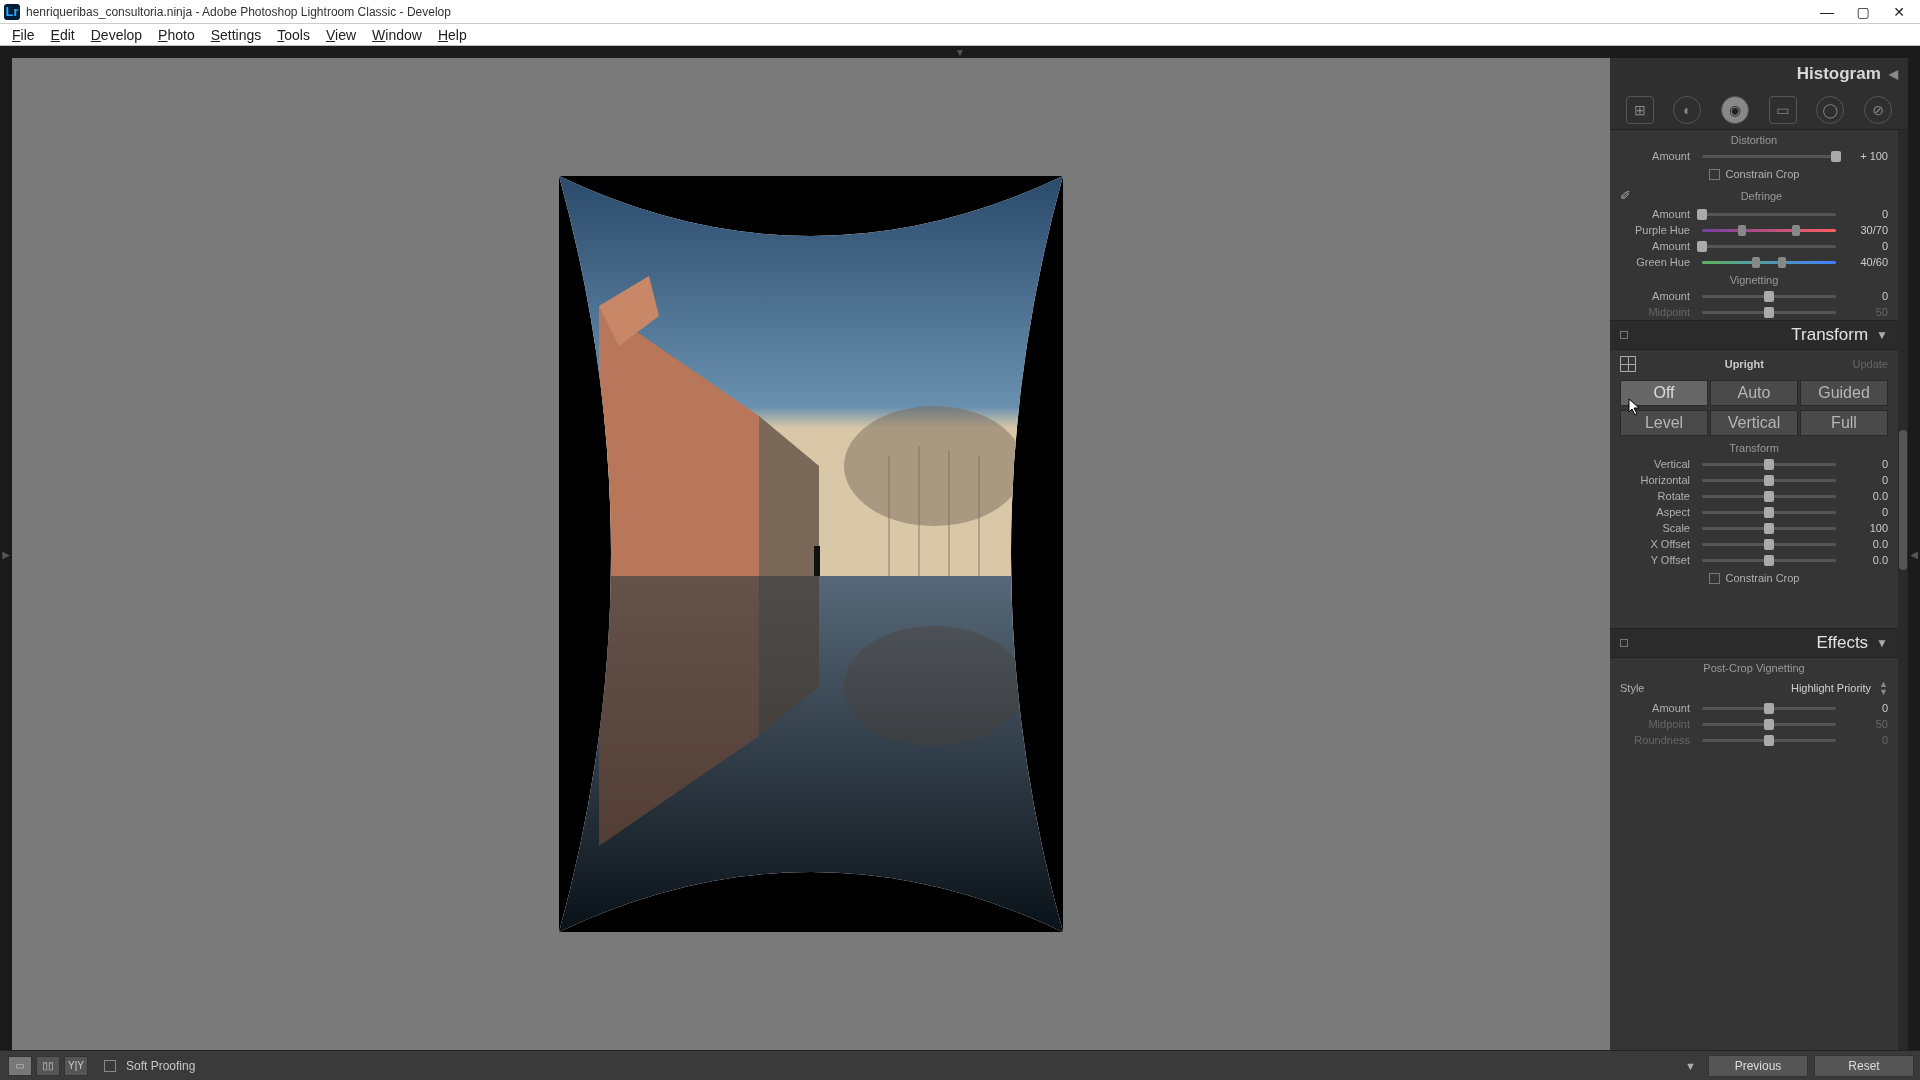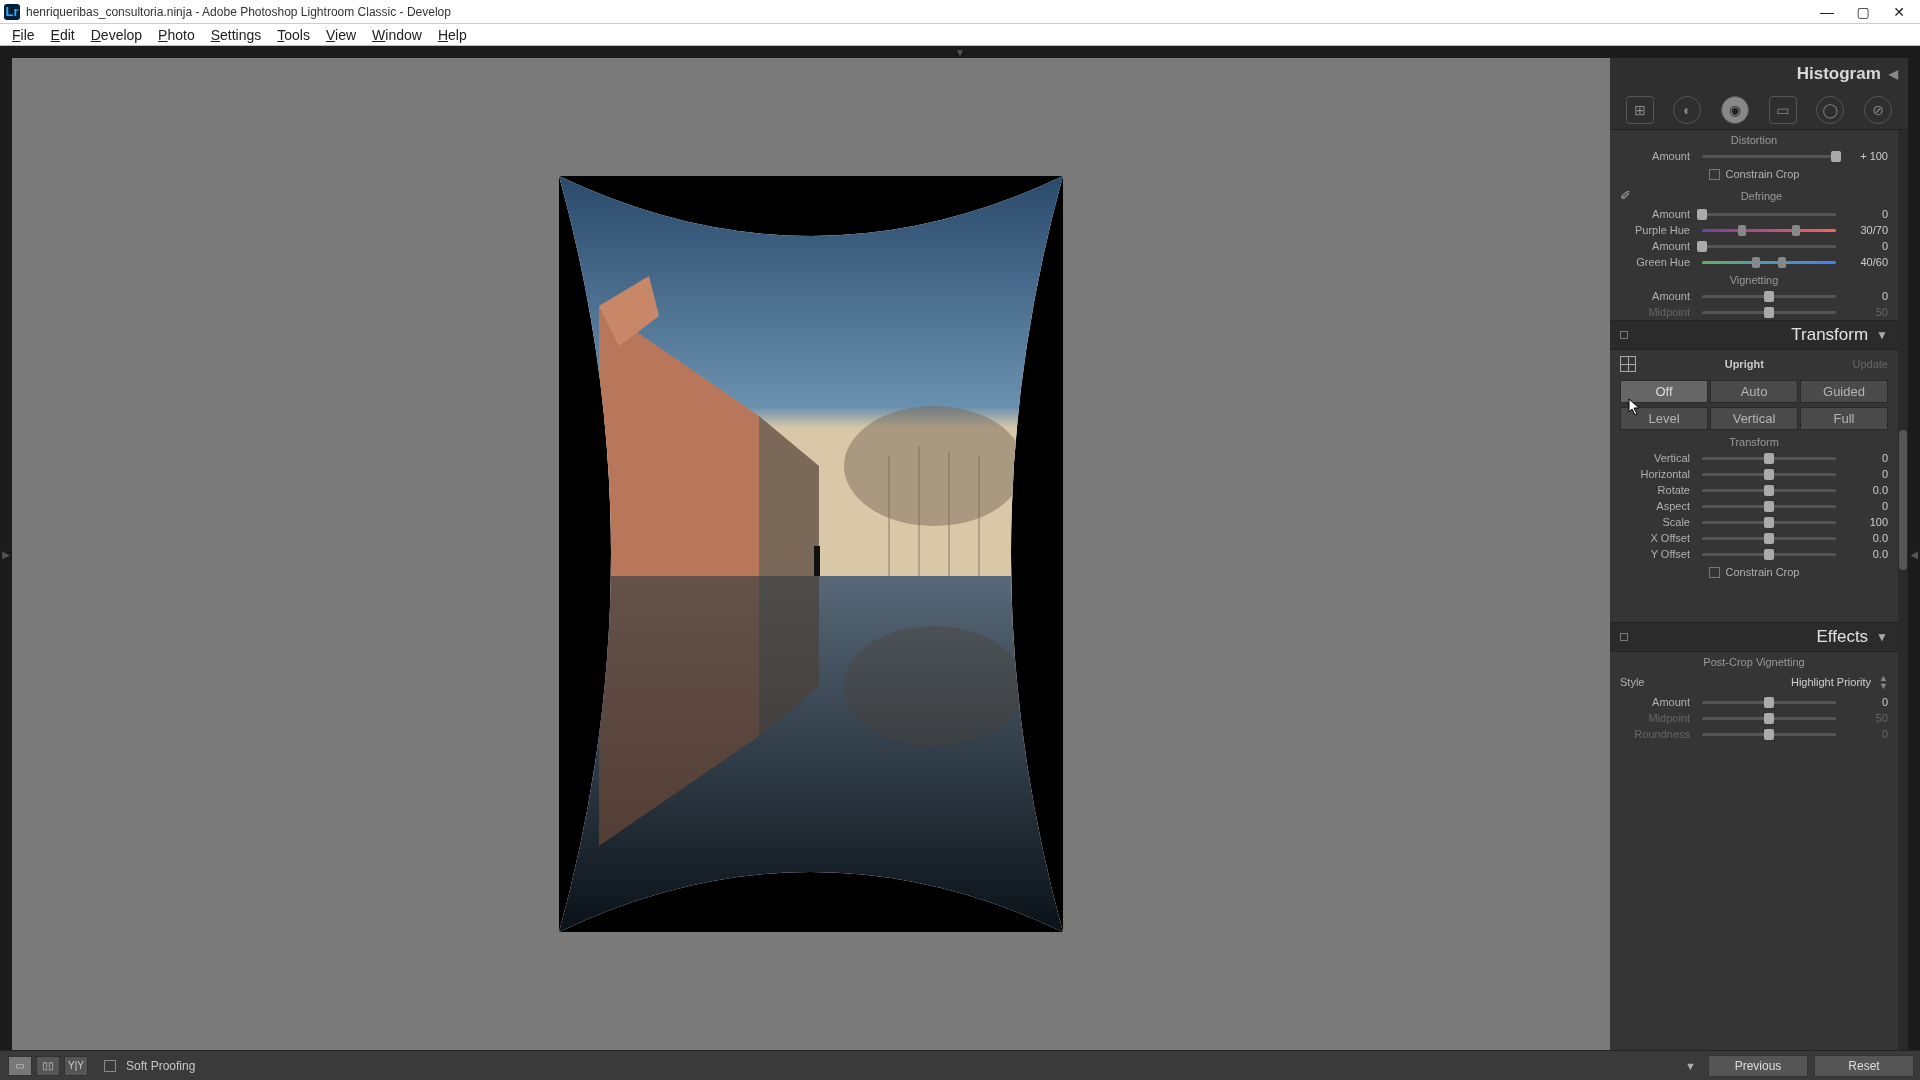--- a/index.html
+++ b/index.html
@@ -65,21 +65,21 @@
 
 .upright-row { display:flex; align-items:center; padding:6px 10px; gap:8px; font-size:11px; }
 .upright-row .grid { width:16px; height:16px; border:1px solid #aaa; position:relative; }
 .upright-row .grid::before, .upright-row .grid::after { content:""; position:absolute; background:#aaa; }
 .upright-row .grid::before { left:50%; top:0; bottom:0; width:1px; }
 .upright-row .grid::after { top:50%; left:0; right:0; height:1px; }
 .upright-row .lbl { flex:1; text-align:center; color:#c8c8c8;font-weight:bold; }
 .upright-row .upd { color:#666; }
 
 .btnrow { display:flex; padding:2px 10px; gap:2px; }
-.btnrow .ubtn { flex:1; background:#4a4a4a; color:#b5b5b5; font-size:13px; text-align:center; padding:3px 0; border:1px solid #2a2a2a; }
+.btnrow .ubtn { flex:1; background:#4a4a4a; color:#b5b5b5; font-size:16px; text-align:center; padding:3px 0; border:1px solid #2a2a2a; }
 .btnrow .ubtn.sel { background:#666; color:#ddd; }
 
 .select-row { display:flex; align-items:center; padding:4px 10px; gap:8px; font-size:11px; }
 .select-row .lbl { color:#b0b0b0; }
 .select-row .val { margin-left:auto; color:#d0d0d0; }
 .select-row .arrows { color:#888; font-size:9px; line-height:8px; }
 
 .scrollbar { width:10px; background:#2a2a2a; position:absolute; right:0; top:0; bottom:0; }
 .scrollbar .thumb { background:#555; position:absolute; left:1px; right:1px; top:300px; height:140px; border-radius:4px; }
 

